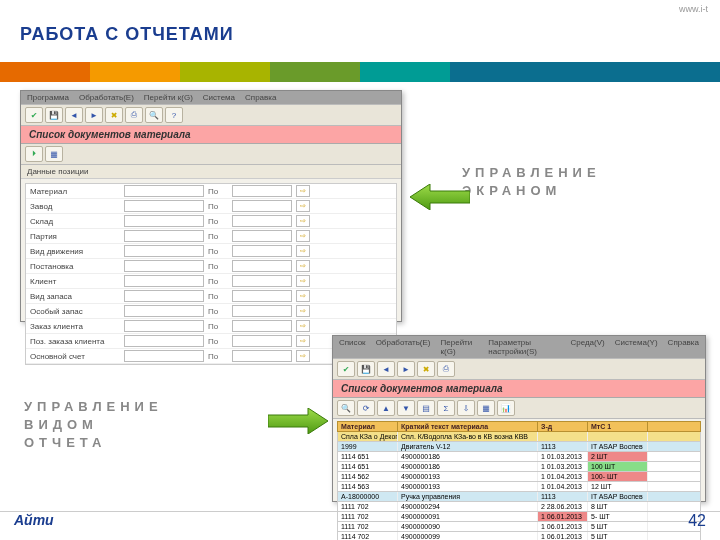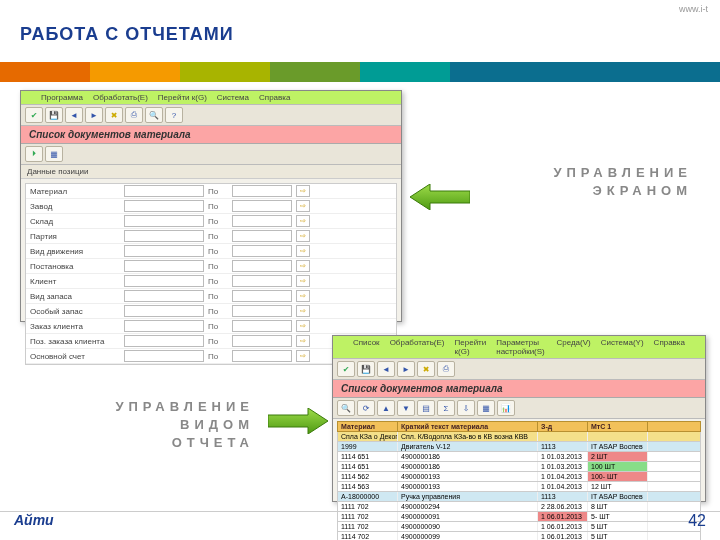--- a/index.html
+++ b/index.html
@@ -6,31 +6,31 @@
 .top-url{position:absolute;top:4px;right:12px;color:#999;font-size:9px}
 .page-title{position:absolute;top:24px;left:20px;color:#1a3d8f;font-size:18px;font-weight:bold;letter-spacing:1px}
 .accent-bar{position:absolute;top:62px;left:0;right:0;height:20px;display:flex}
 .accent-bar div{height:100%}
 .ac1{background:#e66a00;width:90px}
 .ac2{background:#f59a00;width:90px}
 .ac3{background:#a8b400;width:90px}
 .ac4{background:#6a9b2a;width:90px}
 .ac5{background:#009c95;width:90px}
 .ac6{background:#0b6e8f;flex:1}
-.label-heading{color:#888;font-weight:bold;letter-spacing:5px;text-align:right;font-size:13px;line-height:1.4}
+.label-heading{color:#888;font-weight:bold;letter-spacing:5px;text-align:left;font-size:13px;line-height:1.4}
 .lbl1{position:absolute;top:164px;left:462px;width:230px}
 .lbl2{position:absolute;top:398px;left:24px;width:230px}
 .arrow{position:absolute;width:60px;height:26px}
 .arrow-l{top:184px;left:410px}
 .arrow-r{top:408px;left:268px}
 .arrow svg{width:100%;height:100%}
 .panel{position:absolute;border:1px solid #888;background:#f3f1ea;box-shadow:2px 2px 5px rgba(0,0,0,.25)}
 .panel1{top:90px;left:20px;width:380px;height:230px}
 .panel2{top:335px;left:332px;width:372px;height:165px}
-.menubar{background:#bef264;border-bottom:1px solid #bbb;padding:2px 20px;font-size:8px;color:#444;display:flex;gap:10px}
+.menubar{background:#a3a3a3;border-bottom:1px solid #bbb;padding:2px 6px;font-size:8px;color:#444;display:flex;gap:10px}
 .toolbar{background:#e9e5d9;border-bottom:1px solid #bbb;padding:2px 4px;display:flex;gap:2px;align-items:center}
 .tbtn{width:16px;height:14px;background:#f7f5ed;border:1px solid #b8b2a0;border-radius:2px;display:flex;align-items:center;justify-content:center;font-size:8px;color:#3a5}
 .tbtn.y{color:#ca0}
 .tbtn.b{color:#35a}
 .section-title{background:#fca5a5;border-bottom:1px solid #aaa;padding:3px 8px;font-size:10px;font-style:italic;font-weight:bold;color:#333}
 .subbar{background:#ece8db;padding:2px 6px;font-size:8px;color:#444;display:flex;gap:8px;border-bottom:1px solid #ccc}
 .form-area{background:#fff;margin:4px;border:1px solid #ccc}
 .frow{display:grid;grid-template-columns:90px 80px 20px 60px 30px;gap:4px;padding:1px 4px;font-size:8px;color:#333;align-items:center;border-bottom:1px solid #eee}
 .frow .lab{color:#444}
 .frow .inp{border:1px solid #bbb;height:10px;background:#fff}

